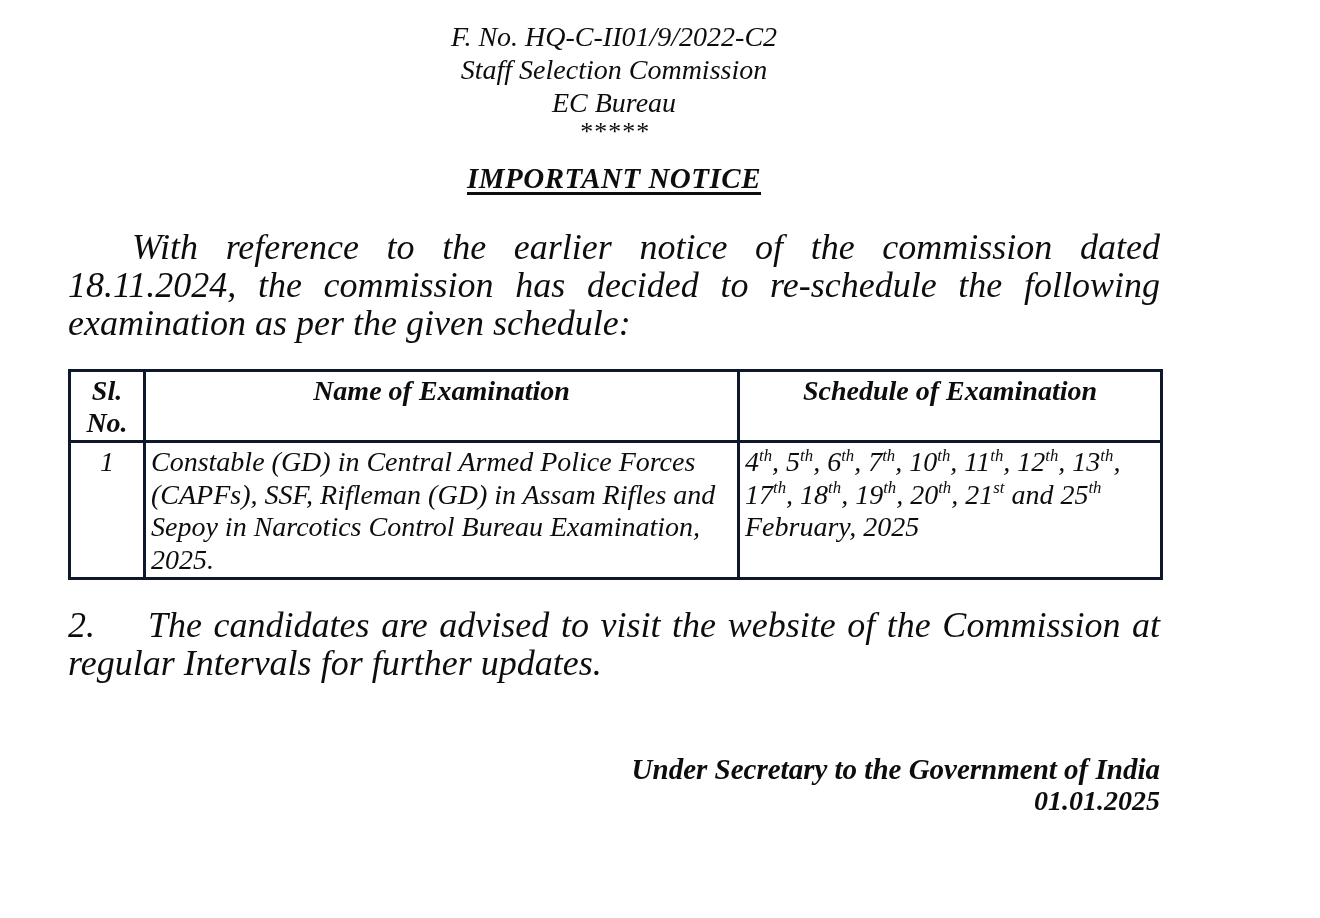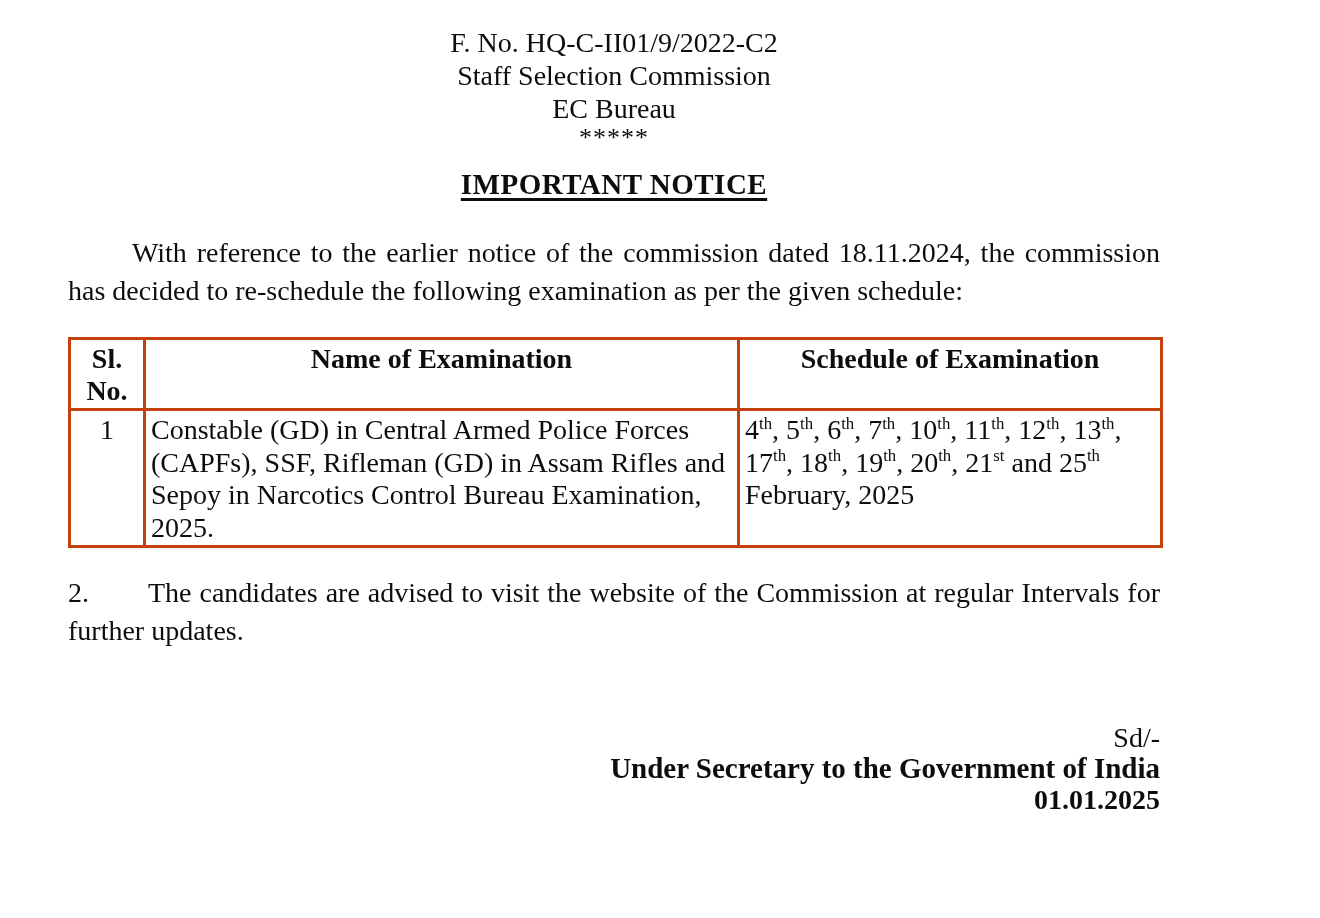--- a/index.html
+++ b/index.html
@@ -6,48 +6,49 @@
   body {
     width: 1320px; height: 918px;
     background: #ffffff;
     color: #0d0d0d;
     font-family: "Liberation Serif", "DejaVu Serif", serif;
     overflow: hidden;
   }
   .doc {
     width: 1092px;
     margin-left: 68px;
-    padding-top: 26px;
+    padding-top: 20px;
+    font-style: italic;
   }
   .hdr-block { text-align: center; font-size: 28px; line-height: 33px; }
   .hdr-line { white-space: nowrap; }
   .star-divider { font-size: 26px; line-height: 26px; letter-spacing: 1px; }
   .title-wrap { text-align: center; margin-top: 15px; }
   .notice-title {
     display: inline-block;
     font-size: 29px; font-weight: bold;
     letter-spacing: 0.5px;
     text-decoration: underline;
     text-decoration-thickness: 2.5px;
     text-underline-offset: 4px;
     line-height: 36px;
   }
   .para {
-    font-size: 28px; line-height: 38px;
+    font-size: 36px; line-height: 38px;
     text-align: justify;
   }
   .para-1 { margin-top: 32px; text-indent: 64px; }
   table.exam-table {
     border-collapse: collapse;
     table-layout: fixed;
     width: 1092px;
     margin-top: 27px;
   }
   .exam-table th, .exam-table td {
-    border: 3px solid #c2410c;
+    border: 3px solid #0f172a;
     vertical-align: top;
     padding: 1px 5px;
     overflow: hidden;
   }
   .exam-table th {
     font-size: 28px; font-weight: bold;
     line-height: 32px; text-align: center;
     height: 58px; padding-top: 3px;
   }
   .exam-table td {
@@ -98,18 +99,17 @@
         <td class="cell-sl">1</td>
         <td>Constable (GD) in Central Armed Police Forces (CAPFs), SSF, Rifleman (GD) in Assam Rifles and Sepoy in Narcotics Control Bureau Examination, 2025.</td>
         <td>4<sup>th</sup>, 5<sup>th</sup>, 6<sup>th</sup>, 7<sup>th</sup>, 10<sup>th</sup>, 11<sup>th</sup>, 12<sup>th</sup>, 13<sup>th</sup>, 17<sup>th</sup>, 18<sup>th</sup>, 19<sup>th</sup>, 20<sup>th</sup>, 21<sup>st</sup> and 25<sup>th</sup> February, 2025</td>
       </tr>
     </tbody>
   </table>
 
   <div class="para para-2"><span class="num">2.</span><span>The candidates are advised to visit the website of the Commission at regular Intervals for further updates.</span></div>
 
   <div class="sig-block">
-    <div class="sig-signed">Sd/-</div>
     <div class="sig-designation">Under Secretary to the Government of India</div>
     <div class="sig-date">01.01.2025</div>
   </div>
 
 </div>
 
 </body></html>

